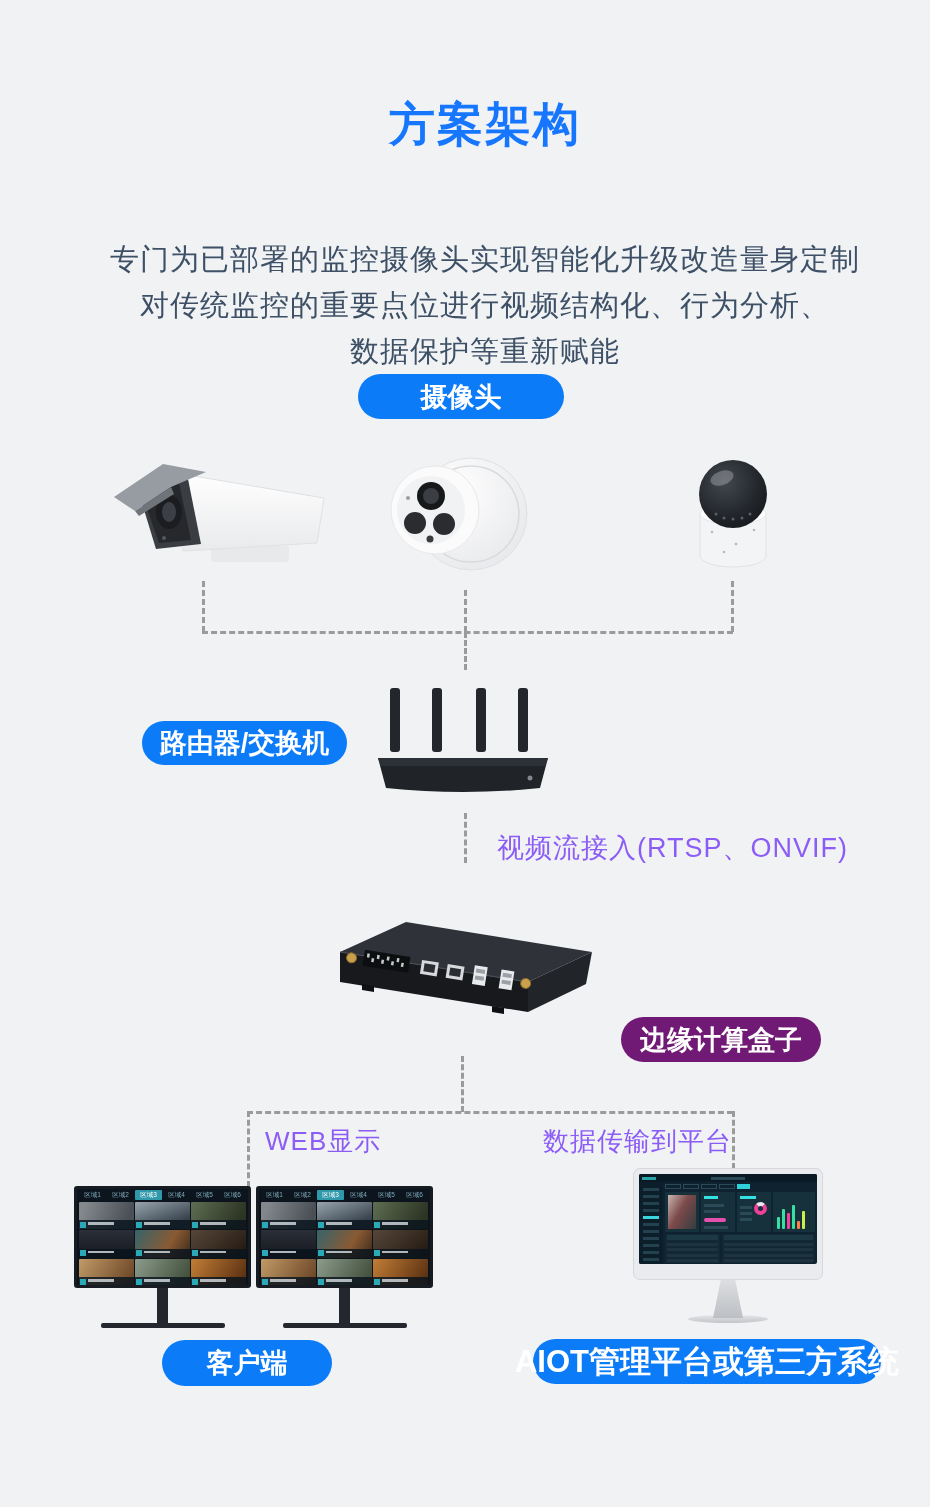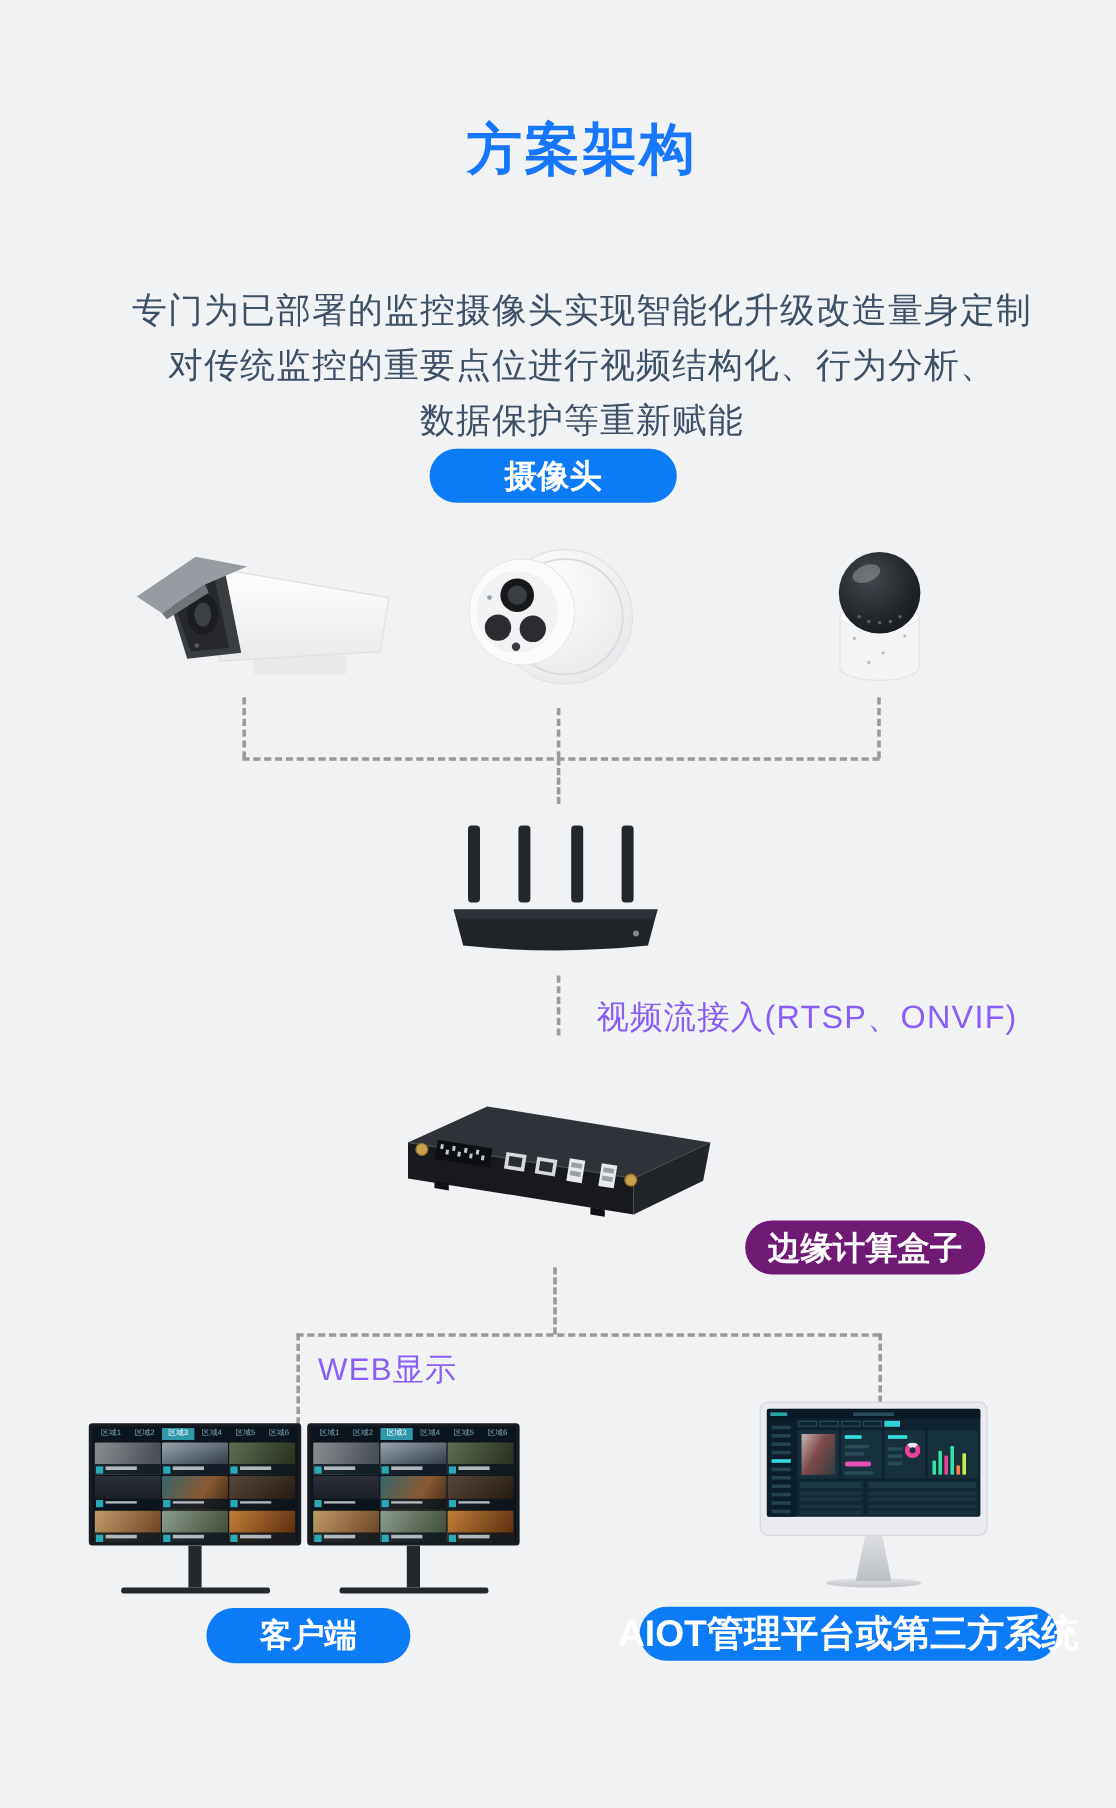--- a/index.html
+++ b/index.html
@@ -168,20 +168,21 @@
       <circle cx="64" cy="62" r="1.5" fill="#5a5f66"></circle>
     </svg>
   </div>
 
   <div class="dv" style="left:202px;top:581px;height:51px;"></div>
   <div class="dv" style="left:464px;top:590px;height:42px;"></div>
   <div class="dv" style="left:731px;top:581px;height:51px;"></div>
   <div class="dh" style="left:202px;top:631px;width:531px;"></div>
   <div class="dv" style="left:464px;top:632px;height:38px;"></div>
 
+  <div class="pill blue" style="left:142px;top:721px;width:205px;height:44px;font-size:27px;">路由器/交换机</div>
   <div class="dev" style="left:368px;top:686px;width:190px;height:112px;">
     <svg width="190" height="112" viewBox="0 0 190 112">
       <rect x="22" y="2" width="10" height="64" rx="3" fill="#23262b"></rect>
       <rect x="64" y="2" width="10" height="64" rx="3" fill="#23262b"></rect>
       <rect x="108" y="2" width="10" height="64" rx="3" fill="#23262b"></rect>
       <rect x="150" y="2" width="10" height="64" rx="3" fill="#23262b"></rect>
       <path d="M10,72 L180,72 L172,102 Q95,110 18,102 Z" fill="#202328"></path>
       <path d="M10,72 L180,72 L177,80 L13,80 Z" fill="#2c3037"></path>
       <circle cx="162" cy="92" r="2.5" fill="#82878e"></circle>
     </svg>
@@ -225,20 +226,21 @@
       <polygon points="160,114 172,116 172,122 160,120" fill="#0e1013"></polygon>
     </svg>
   </div>
   <div class="pill orange" style="left:621px;top:1017px;width:200px;height:45px;font-size:27px;">边缘计算盒子</div>
 
   <div class="dv" style="left:461px;top:1056px;height:56px;"></div>
   <div class="dh" style="left:247px;top:1111px;width:486px;"></div>
   <div class="dv" style="left:247px;top:1111px;height:76px;"></div>
   <div class="dv" style="left:732px;top:1111px;height:58px;"></div>
   <div class="gray-label" style="left:265px;top:1124px;font-size:26px;">WEB显示</div>
+  <div class="gray-label" style="left:543px;top:1124px;font-size:26px;">数据传输到平台</div>
 
   <div class="monitor" style="left:74px;top:1186px;">
     <div class="mon-screen">
         <div class="mon-tabs">
           <span class="mon-tab">区域1</span>
           <span class="mon-tab">区域2</span>
           <span class="mon-tab active">区域3</span>
           <span class="mon-tab">区域4</span>
           <span class="mon-tab">区域5</span>
           <span class="mon-tab">区域6</span>
@@ -390,16 +392,16 @@
               </div>
             </div>
           </div>
         </div>
       </div>
     </div>
     <div class="imac-foot"></div>
     <div class="imac-base"></div>
   </div>
 
-  <div class="pill blue" style="left:172px;top:1340px;width:170px;height:46px;font-size:27px;">客户端</div>
+  <div class="pill blue" style="left:162px;top:1340px;width:170px;height:46px;font-size:27px;">客户端</div>
   <div class="pill blue" style="left:533px;top:1339px;width:348px;height:45px;font-size:31px;">AIOT管理平台或第三方系统</div>
 
 </div>
 
 </body></html>

